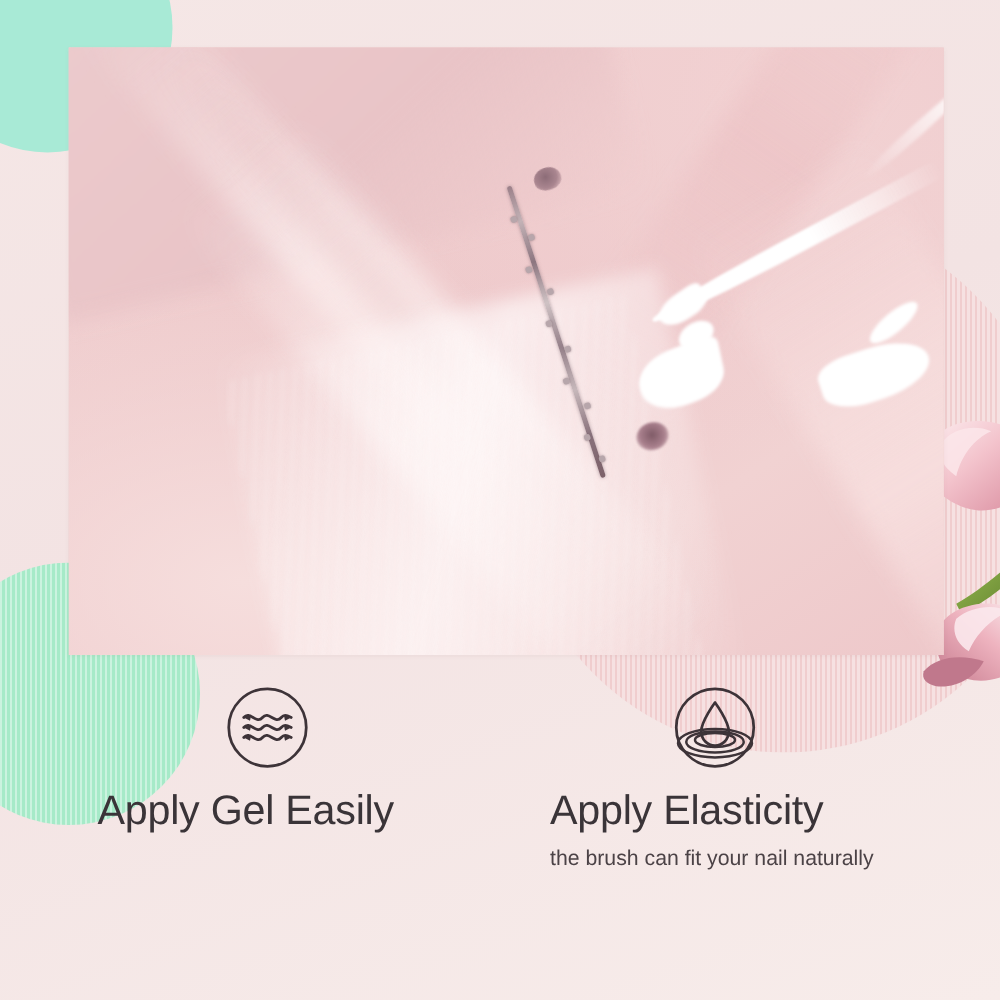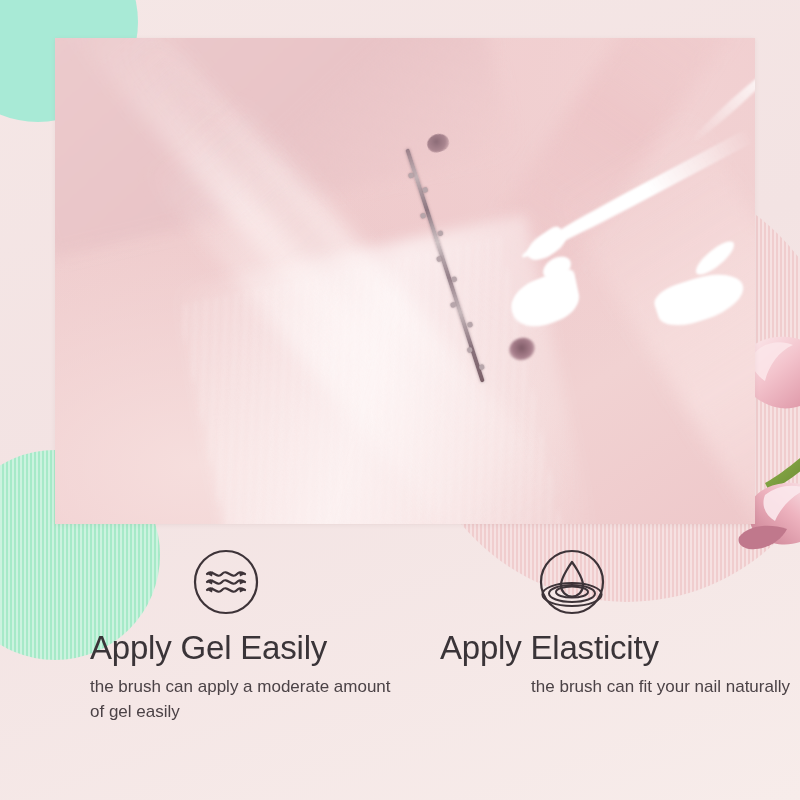--- a/index.html
+++ b/index.html
@@ -254,21 +254,21 @@
   #features {
     position: absolute;
     left: 0; top: 548px;
     width: 800px; height: 252px;
   }
 
   .feature {
     position: absolute;
     top: 0;
   }
-  .feature-left  { left: 78px; width: 350px; margin-left: 12px; }
+  .feature-left  { left: 78px; width: 350px; }
   .feature-right { left: 440px; width: 350px; }
 
   .feature-icon {
     width: 68px; height: 68px;
     margin-left: 102px;
     margin-bottom: 14px;
   }
   .feature-right .feature-icon { margin-left: 98px; }
 
   .feature-title {
@@ -282,21 +282,21 @@
   }
 
   .feature-desc {
     font-size: 17px;
     line-height: 1.45;
     color: #4b4246;
     font-weight: 400;
     margin: 0;
     max-width: 310px;
   }
-  .feature-right .feature-desc { max-width: 360px; white-space: nowrap; text-align: right; }
+  .feature-right .feature-desc { max-width: 360px; white-space: nowrap; }
 </style>
 </head>
 <body>
 
 <div id="banner">
 
   <div class="shape-mint-tl"></div>
   <div class="shape-mint-bl"></div>
   <div class="shape-pink-circle"></div>
 
@@ -388,21 +388,20 @@
             <polygon points="15,26 21,23.5 20,28.5"></polygon>
             <polygon points="53,26 47,23.5 48,28.5"></polygon>
             <polygon points="15,34 21,31.5 20,36.5"></polygon>
             <polygon points="53,34 47,31.5 48,36.5"></polygon>
             <polygon points="15,42 21,39.5 20,44.5"></polygon>
             <polygon points="53,42 47,39.5 48,44.5"></polygon>
           </g>
         </svg>
       </div>
       <h2 class="feature-title">Apply Gel Easily</h2>
-      <p class="feature-desc">the brush can apply a moderate amount of gel easily</p>
     </div>
 
     <div class="feature feature-right">
       <div class="feature-icon">
         <svg viewBox="0 0 68 68" width="68" height="68">
           <circle cx="34" cy="34" r="31" fill="none" stroke="#3d3338" stroke-width="2.2"></circle>
           <path d="M 34 14 C 34 14, 23 29, 23 37 C 23 43.6, 27.9 48.5, 34 48.5 C 40.1 48.5, 45 43.6, 45 37 C 45 29, 34 14, 34 14 Z" fill="none" stroke="#3d3338" stroke-width="2.2" stroke-linejoin="round"></path>
           <ellipse cx="34" cy="44" rx="16" ry="5.6" fill="none" stroke="#3d3338" stroke-width="2"></ellipse>
           <ellipse cx="34" cy="45.5" rx="23" ry="8.4" fill="none" stroke="#3d3338" stroke-width="2"></ellipse>
           <ellipse cx="34" cy="46.5" rx="29.6" ry="11.4" fill="none" stroke="#3d3338" stroke-width="2"></ellipse>

